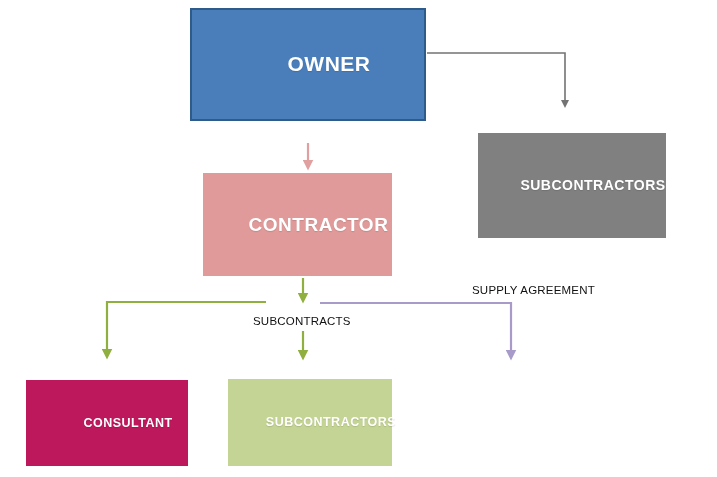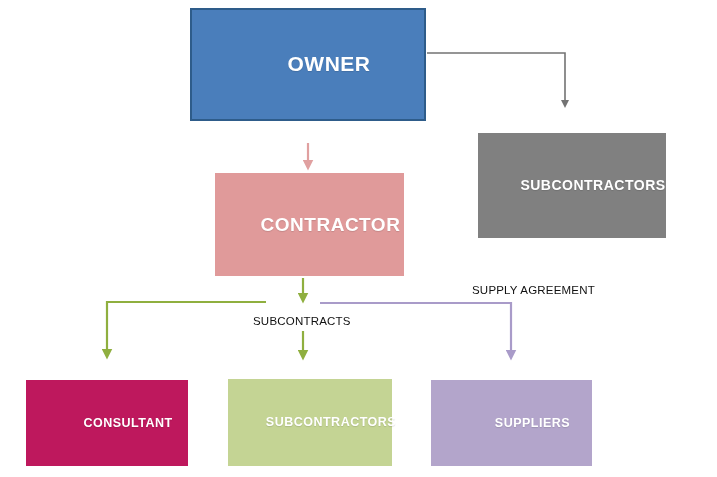--- a/index.html
+++ b/index.html
@@ -50,21 +50,21 @@
   }
   .node-superintendent {
     left: 478px;
     top: 133px;
     width: 188px;
     height: 105px;
     background: #808080;
     font-size: 14px;
   }
   .node-contractor {
-    left: 215px;
+    left: 203px;
     top: 173px;
     width: 189px;
     height: 103px;
     background: #E09A9A;
     font-size: 19px;
   }
   .node-consultant {
     left: 26px;
     top: 380px;
     width: 162px;
@@ -158,22 +158,19 @@
   </div>
 
   <div class="node node-consultant">
     <span>CONSULTANT</span>
   </div>
 
   <div class="node node-subcontractors">
     <span>SUBCONTRACTORS</span>
   </div>
 
-  <div class="node node-suppliers">
-    <span>SUPPLIERS</span>
-  </div>
 
 
   <div class="edge-label label-subcontracts">SUBCONTRACTS</div>
 
   <div class="edge-label label-supply-agreement">SUPPLY AGREEMENT</div>
 
 </div>
 
 </body></html>

